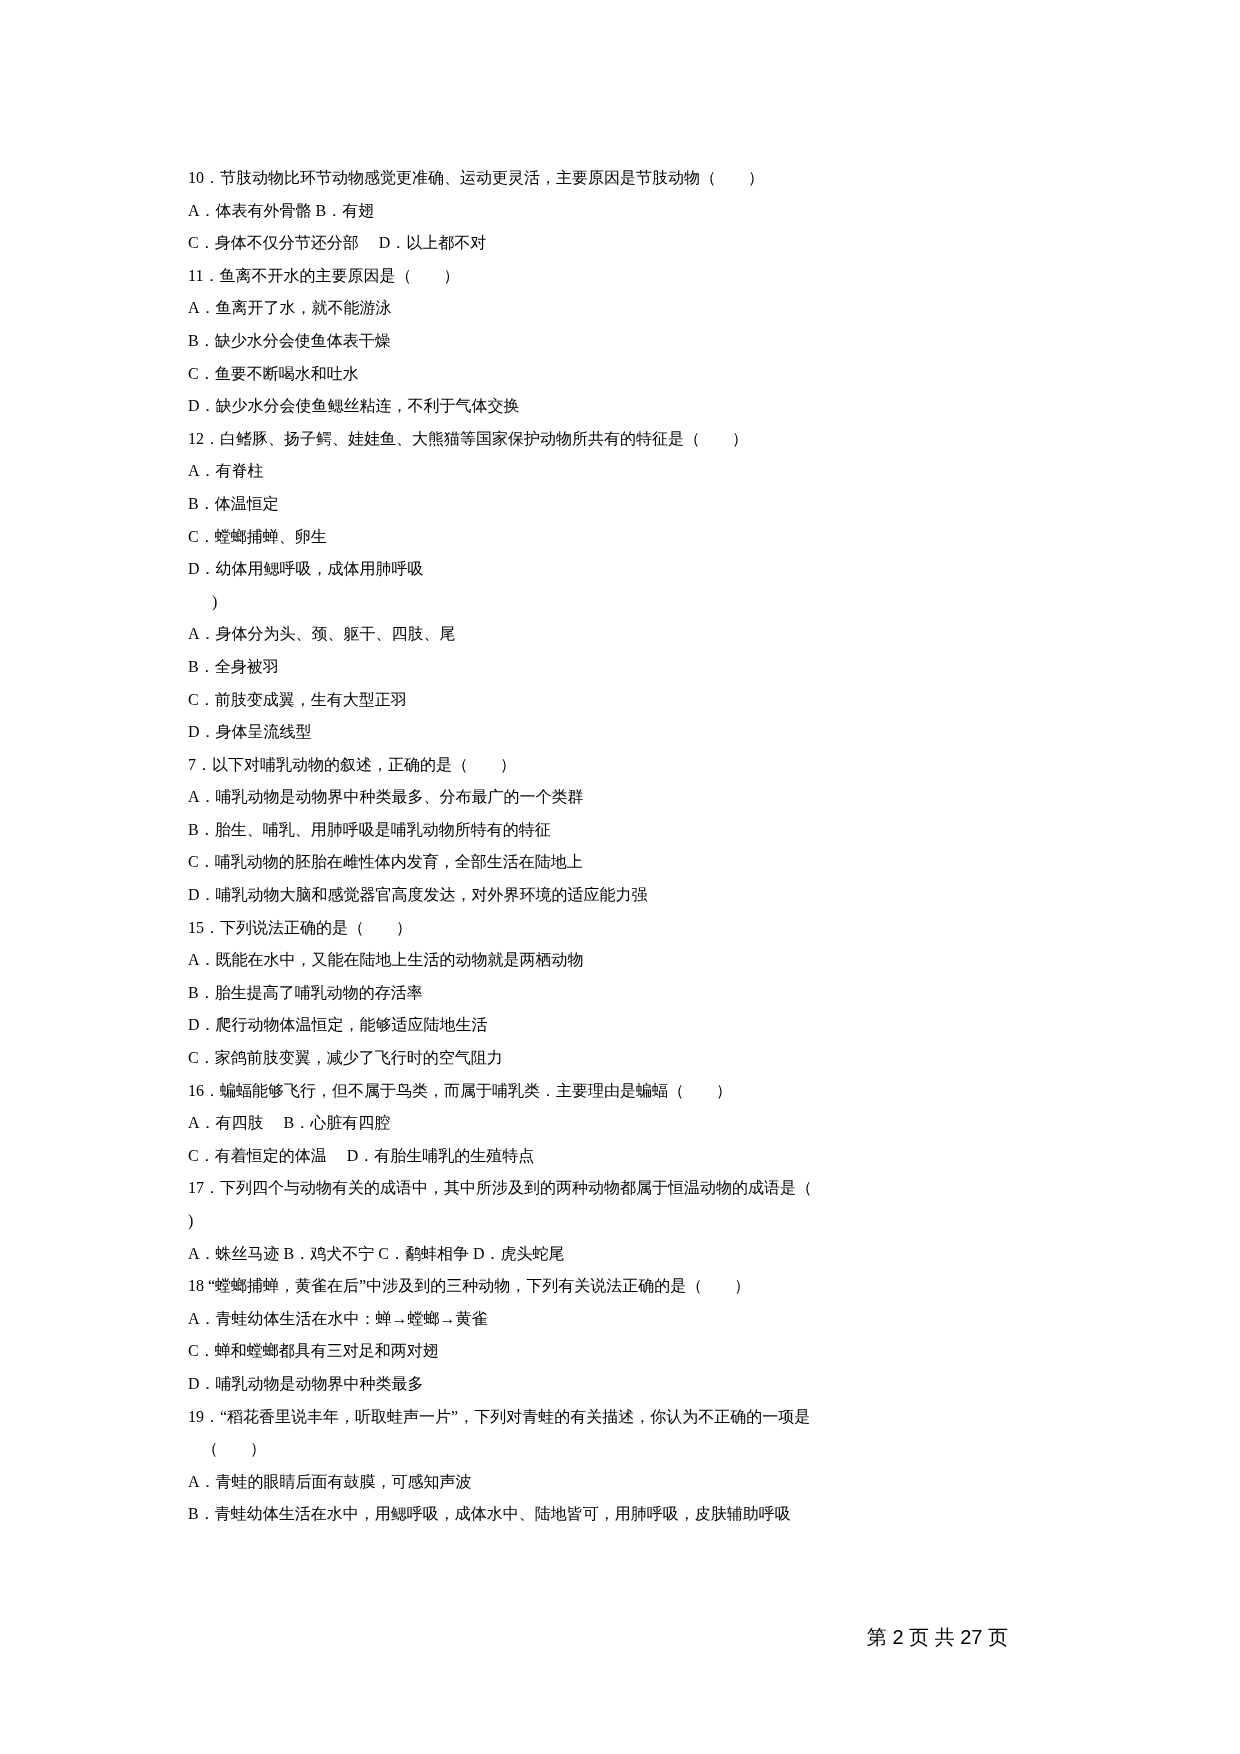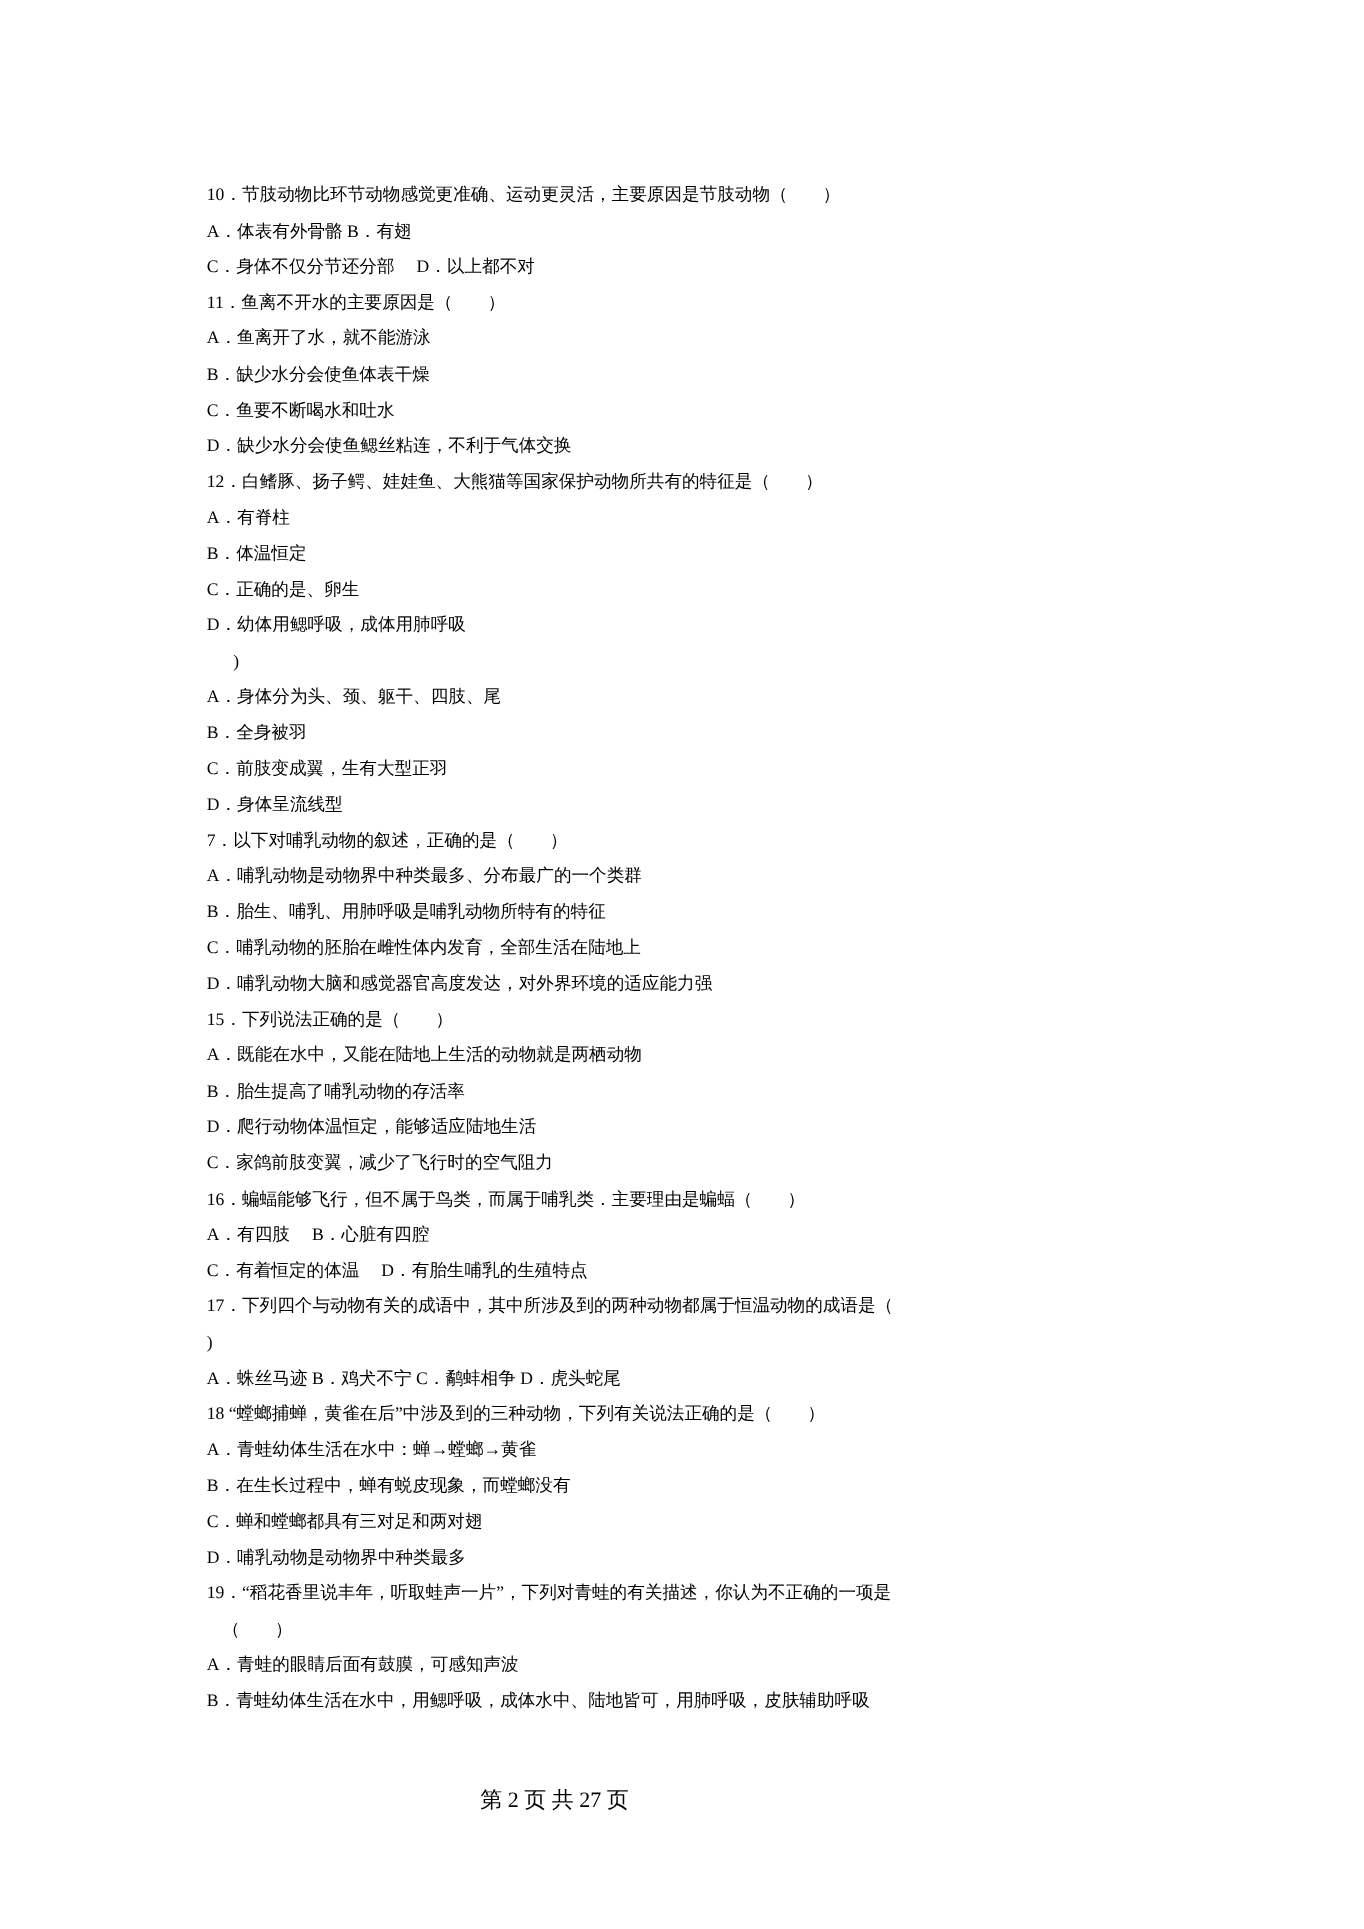--- a/index.html
+++ b/index.html
@@ -10,40 +10,40 @@
     }
     .page-content {
       position: absolute; left: 188px; top: 162px; width: 880px;
     }
     .line {
       font-size: 16px; line-height: 32.6px; height: 32.6px; white-space: nowrap;
     }
     .line.indent { padding-left: 24px; }
     .line.indent-sm { padding-left: 14px; }
     .footer {
-      position: absolute; left: 0; width: 1008px; top: 1623px; text-align: center;
-      font-family: Liberation Serif, serif; font-size: 20px; line-height: 28px;
+      position: absolute; left: 0; width: 1008px; top: 1623px; text-align: right;
+      font-family: Liberation Sans, sans-serif; font-size: 20px; line-height: 28px;
     }
   </style>
 </head>
 <body>
 
 <div class="page-content">
   <div class="line">10．节肢动物比环节动物感觉更准确、运动更灵活，主要原因是节肢动物（　　）</div>
   <div class="line">A．体表有外骨骼 B．有翅</div>
   <div class="line">C．身体不仅分节还分部　 D．以上都不对</div>
   <div class="line">11．鱼离不开水的主要原因是（　　）</div>
   <div class="line">A．鱼离开了水，就不能游泳</div>
   <div class="line">B．缺少水分会使鱼体表干燥</div>
   <div class="line">C．鱼要不断喝水和吐水</div>
   <div class="line">D．缺少水分会使鱼鳃丝粘连，不利于气体交换</div>
   <div class="line">12．白鳍豚、扬子鳄、娃娃鱼、大熊猫等国家保护动物所共有的特征是（　　）</div>
   <div class="line">A．有脊柱</div>
   <div class="line">B．体温恒定</div>
-  <div class="line">C．正确的是、卵生</div>
+  <div class="line">C．螳螂捕蝉、卵生</div>
   <div class="line">D．幼体用鳃呼吸，成体用肺呼吸</div>
   <div class="line indent">)</div>
   <div class="line">A．身体分为头、颈、躯干、四肢、尾</div>
   <div class="line">B．全身被羽</div>
   <div class="line">C．前肢变成翼，生有大型正羽</div>
   <div class="line">D．身体呈流线型</div>
   <div class="line">7．以下对哺乳动物的叙述，正确的是（　　）</div>
   <div class="line">A．哺乳动物是动物界中种类最多、分布最广的一个类群</div>
   <div class="line">B．胎生、哺乳、用肺呼吸是哺乳动物所特有的特征</div>
   <div class="line">C．哺乳动物的胚胎在雌性体内发育，全部生活在陆地上</div>
@@ -54,21 +54,20 @@
   <div class="line">D．爬行动物体温恒定，能够适应陆地生活</div>
   <div class="line">C．家鸽前肢变翼，减少了飞行时的空气阻力</div>
   <div class="line">16．蝙蝠能够飞行，但不属于鸟类，而属于哺乳类．主要理由是蝙蝠（　　）</div>
   <div class="line">A．有四肢　 B．心脏有四腔</div>
   <div class="line">C．有着恒定的体温　 D．有胎生哺乳的生殖特点</div>
   <div class="line">17．下列四个与动物有关的成语中，其中所涉及到的两种动物都属于恒温动物的成语是（</div>
   <div class="line">)</div>
   <div class="line">A．蛛丝马迹 B．鸡犬不宁 C．鹬蚌相争 D．虎头蛇尾</div>
   <div class="line">18 “螳螂捕蝉，黄雀在后”中涉及到的三种动物，下列有关说法正确的是（　　）</div>
   <div class="line">A．青蛙幼体生活在水中：蝉→螳螂→黄雀</div>
-  <div class="line">B．在生长过程中，蝉有蜕皮现象，而螳螂没有</div>
   <div class="line">C．蝉和螳螂都具有三对足和两对翅</div>
   <div class="line">D．哺乳动物是动物界中种类最多</div>
   <div class="line">19．“稻花香里说丰年，听取蛙声一片”，下列对青蛙的有关描述，你认为不正确的一项是</div>
   <div class="line indent-sm">（　　）</div>
   <div class="line">A．青蛙的眼睛后面有鼓膜，可感知声波</div>
   <div class="line">B．青蛙幼体生活在水中，用鳃呼吸，成体水中、陆地皆可，用肺呼吸，皮肤辅助呼吸</div>
 </div>
 
 <div class="footer">第 2 页 共 27 页</div>
 

